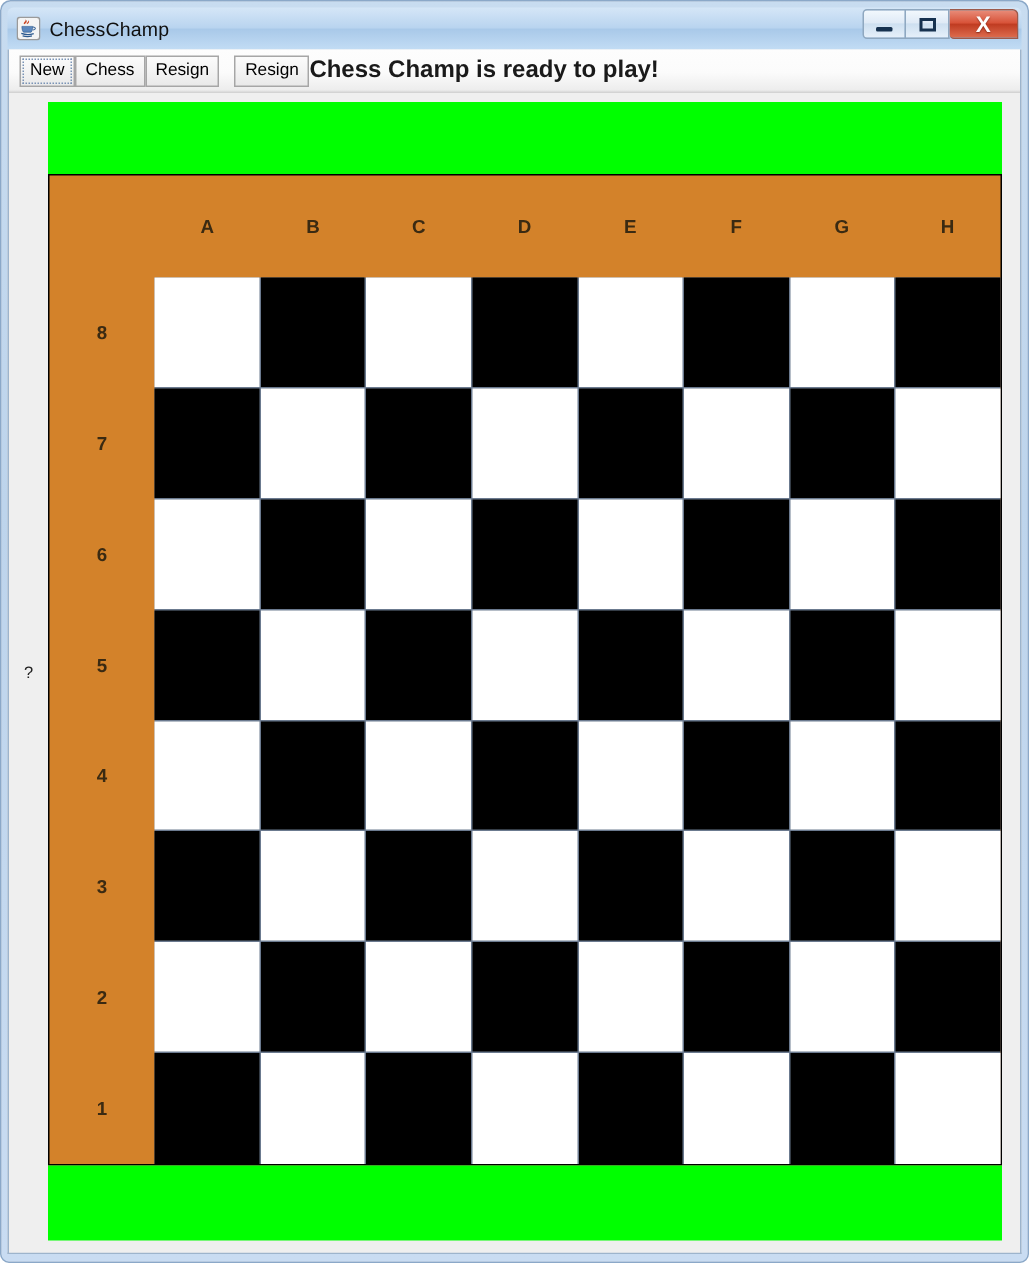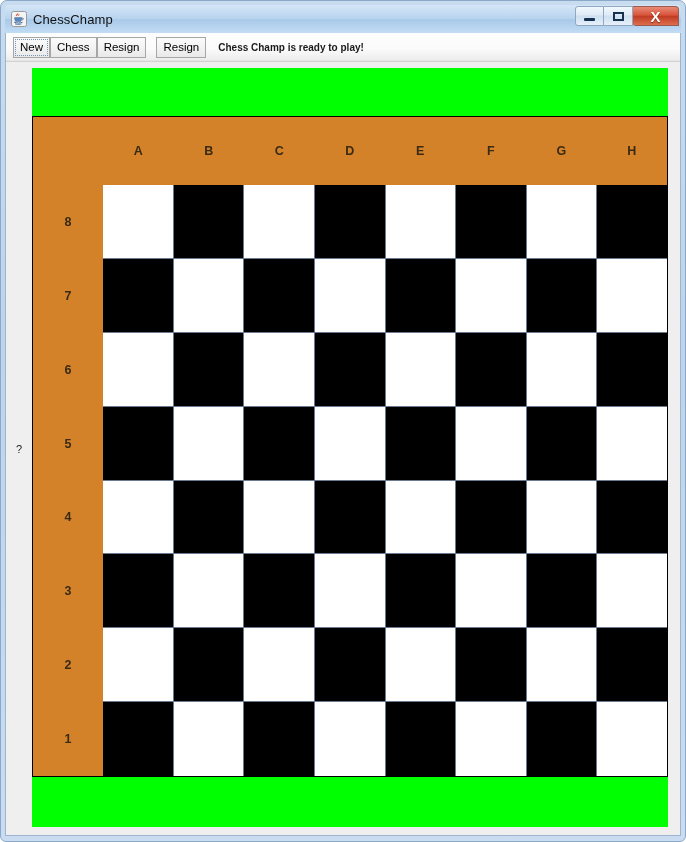--- a/index.html
+++ b/index.html
@@ -140,22 +140,21 @@
     position: relative;
   }
   .tbtn.focused::after {
     content: "";
     position: absolute;
     left: 1px; right: 1px; top: 1px; bottom: 1px;
     border: 1px dotted #7a93b5;
   }
   .tbtn.gap { margin-left: 10px; }
   .status-text {
-    margin-left: 12px;
-    font-size: 10px;
+    font-size: 16px;
     font-weight: bold;
     color: #1a1a1a;
     white-space: nowrap;
   }
 
   
   .content {
     flex: 1 1 auto;
     position: relative;
     background: #efefef;

